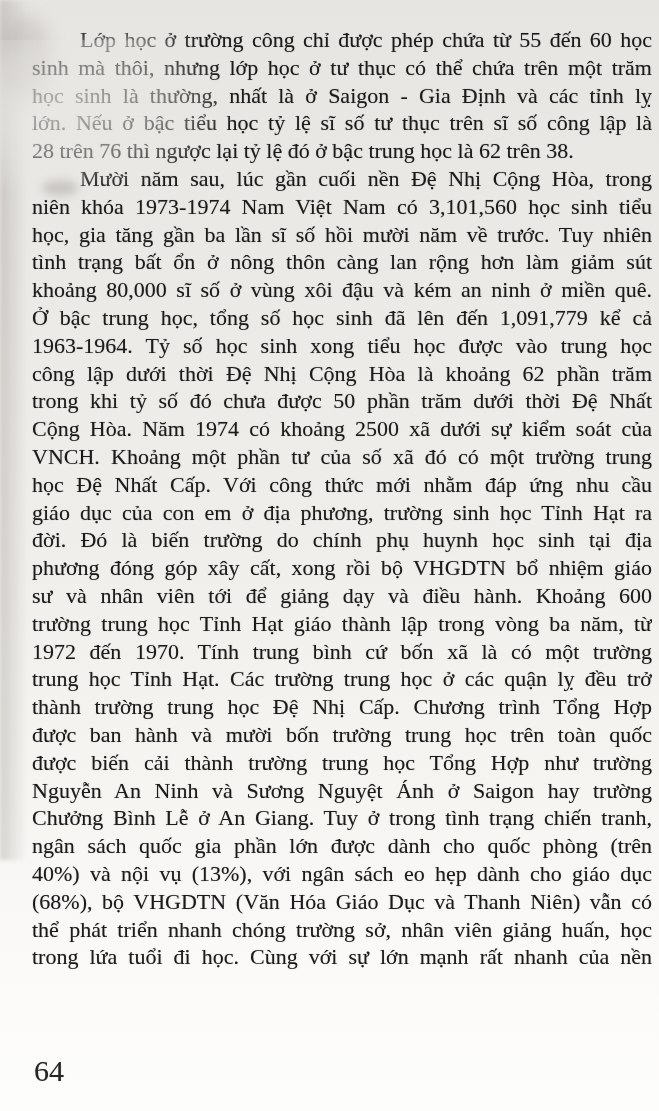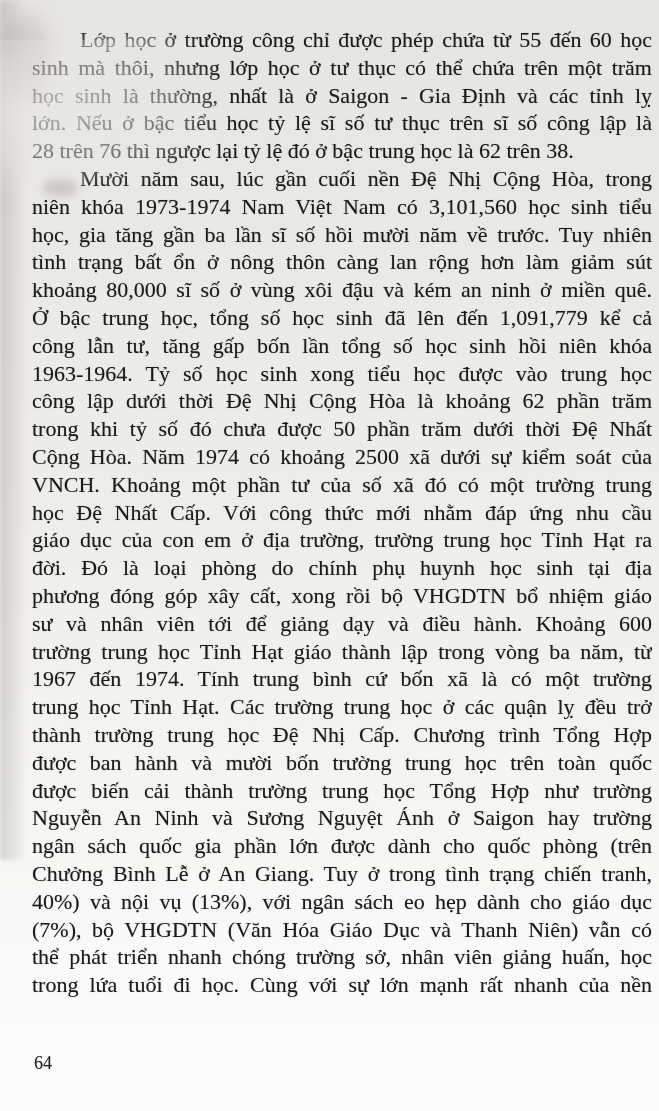--- a/index.html
+++ b/index.html
@@ -84,21 +84,21 @@
     width: 36px; height: 16px;
     background: rgba(125,121,115,0.30);
     border-radius: 50%;
     filter: blur(4px);
     pointer-events: none;
   }
   .pagenum {
     position: absolute;
     left: 34px;
     top: 1054px;
-    font-size: 18px;
+    font-size: 30px;
     line-height: 1.1;
     color: #262626;
     text-shadow: 0 0 1px rgba(30,30,30,0.35);
   }
 </style>
 </head>
 <body>
 
 <div class="page">
   <div class="shadow-left"></div>
@@ -109,42 +109,41 @@
       <div class="line">sinh mà thôi, nhưng lớp học ở tư thục có thể chứa trên một trăm</div>
       <div class="line">học sinh là thường, nhất là ở Saigon - Gia Định và các tỉnh lỵ</div>
       <div class="line">lớn. Nếu ở bậc tiểu học tỷ lệ sĩ số tư thục trên sĩ số công lập là</div>
       <div class="line para-end">28 trên 76 thì ngược lại tỷ lệ đó ở bậc trung học là 62 trên 38.</div>
       <div class="line indent">Mười năm sau, lúc gần cuối nền Đệ Nhị Cộng Hòa, trong</div>
       <div class="line">niên khóa 1973-1974 Nam Việt Nam có 3,101,560 học sinh tiểu</div>
       <div class="line">học, gia tăng gần ba lần sĩ số hồi mười năm về trước. Tuy nhiên</div>
       <div class="line">tình trạng bất ổn ở nông thôn càng lan rộng hơn làm giảm sút</div>
       <div class="line">khoảng 80,000 sĩ số ở vùng xôi đậu và kém an ninh ở miền quê.</div>
       <div class="line">Ở bậc trung học, tổng số học sinh đã lên đến 1,091,779 kể cả</div>
-      <div class="line">công lẫn tư, tăng gấp bốn lần tổng số học sinh hồi niên khóa</div>
       <div class="line">1963-1964. Tỷ số học sinh xong tiểu học được vào trung học</div>
       <div class="line">công lập dưới thời Đệ Nhị Cộng Hòa là khoảng 62 phần trăm</div>
       <div class="line">trong khi tỷ số đó chưa được 50 phần trăm dưới thời Đệ Nhất</div>
       <div class="line">Cộng Hòa. Năm 1974 có khoảng 2500 xã dưới sự kiểm soát của</div>
       <div class="line">VNCH. Khoảng một phần tư của số xã đó có một trường trung</div>
       <div class="line">học Đệ Nhất Cấp. Với công thức mới nhằm đáp ứng nhu cầu</div>
-      <div class="line">giáo dục của con em ở địa trường, trường trung học Tỉnh Hạt ra</div>
-      <div class="line">đời. Đó là loại phòng do chính phụ huynh học sinh tại địa</div>
+      <div class="line">giáo dục của con em ở địa phương, trường sinh học Tỉnh Hạt ra</div>
+      <div class="line">đời. Đó là biến trường do chính phụ huynh học sinh tại địa</div>
       <div class="line">phương đóng góp xây cất, xong rồi bộ VHGDTN bổ nhiệm giáo</div>
       <div class="line">sư và nhân viên tới để giảng dạy và điều hành. Khoảng 600</div>
       <div class="line">trường trung học Tỉnh Hạt giáo thành lập trong vòng ba năm, từ</div>
-      <div class="line">1967 đến 1974. Tính trung bình cứ bốn xã là có một trường</div>
+      <div class="line">1972 đến 1970. Tính trung bình cứ bốn xã là có một trường</div>
       <div class="line">trung học Tỉnh Hạt. Các trường trung học ở các quận lỵ đều trở</div>
       <div class="line">thành trường trung học Đệ Nhị Cấp. Chương trình Tổng Hợp</div>
       <div class="line">được ban hành và mười bốn trường trung học trên toàn quốc</div>
       <div class="line">được biến cải thành trường trung học Tổng Hợp như trường</div>
       <div class="line">Nguyễn An Ninh và Sương Nguyệt Ánh ở Saigon hay trường</div>
+      <div class="line">Chưởng Bình Lễ ở An Giang. Tuy ở trong tình trạng chiến tranh,</div>
       <div class="line">ngân sách quốc gia phần lớn được dành cho quốc phòng (trên</div>
-      <div class="line">Chưởng Bình Lễ ở An Giang. Tuy ở trong tình trạng chiến tranh,</div>
       <div class="line">40%) và nội vụ (13%), với ngân sách eo hẹp dành cho giáo dục</div>
-      <div class="line">(7%), bộ VHGDTN (Văn Hóa Giáo Dục và Thanh Niên) vẫn có</div>
+      <div class="line">(68%), bộ VHGDTN (Văn Hóa Giáo Dục và Thanh Niên) vẫn có</div>
       <div class="line">thể phát triển nhanh chóng trường sở, nhân viên giảng huấn, học</div>
       <div class="line">trong lứa tuổi đi học. Cùng với sự lớn mạnh rất nhanh của nền</div>
     </div>
 
   <div class="fade-line1"></div>
   <div class="fade-topleft"></div>
   <div class="smudge-muoi"></div>
 
   <div class="pagenum">64</div>
 </div>

